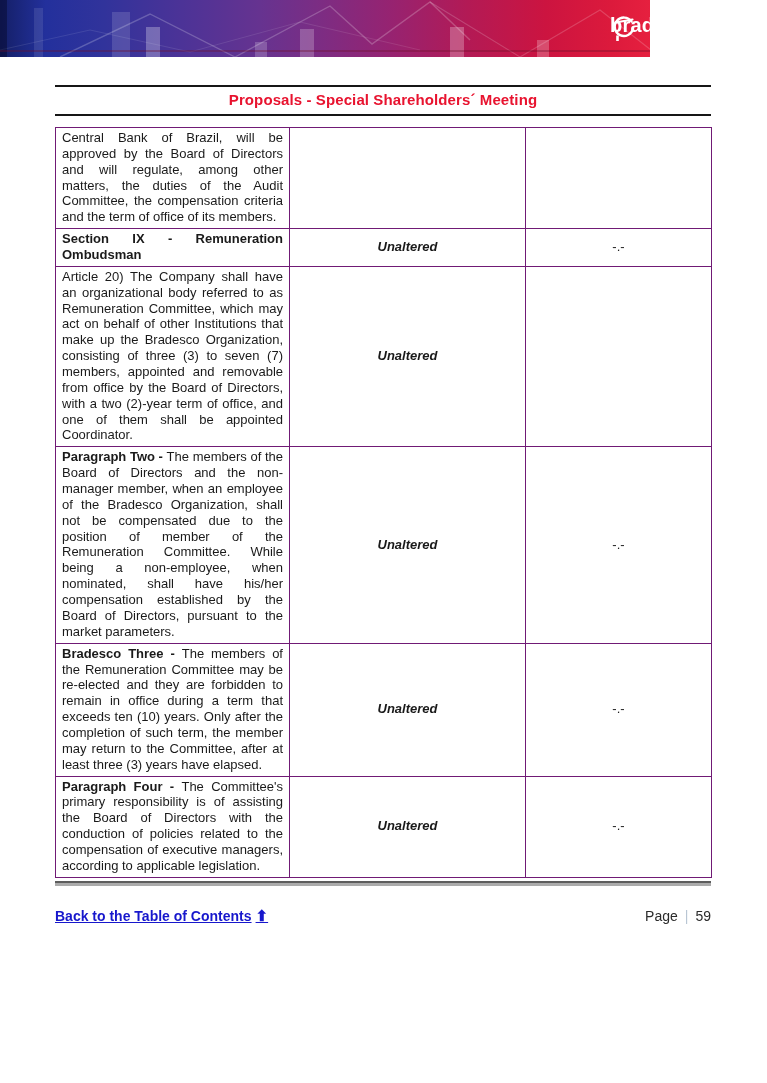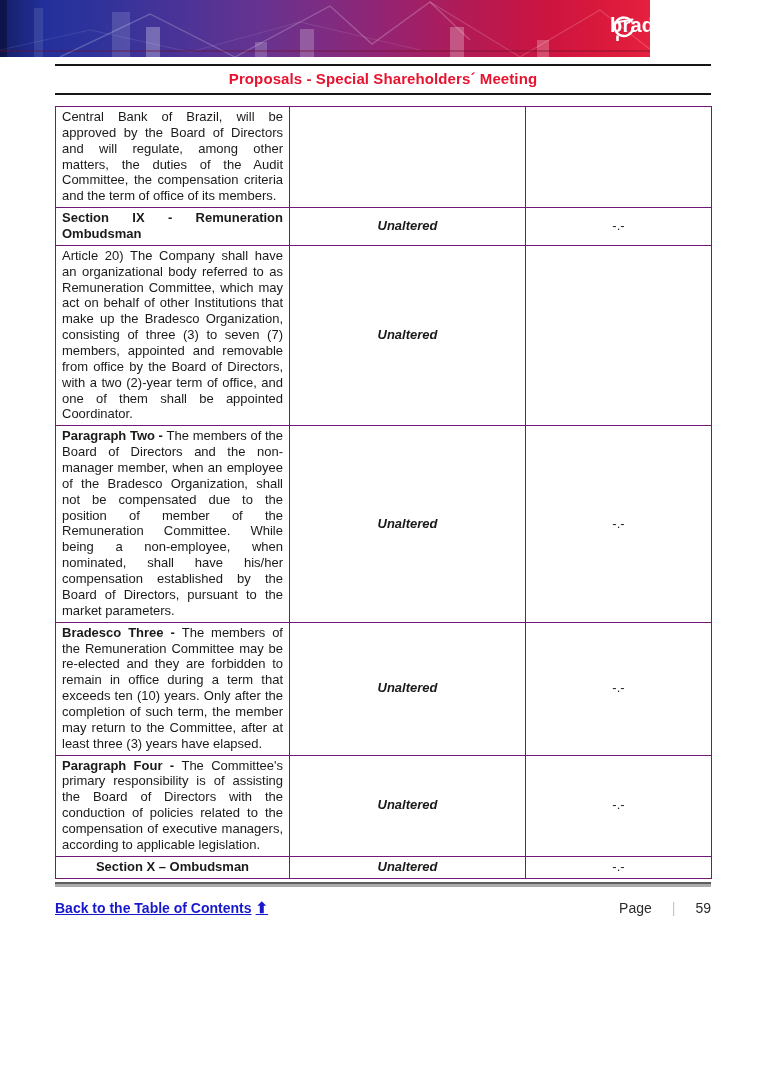--- a/index.html
+++ b/index.html
@@ -37,21 +37,21 @@
   .logo-word {
     font-size: 20px;
     font-weight: bold;
     letter-spacing: 0.2px;
   }
 
   
   .content { width: 656px; margin: 0 auto 0 55px; }
 
   .title-block {
-    margin-top: 7px;
+    margin-top: 28px;
     border-top: 2px solid #161616;
     border-bottom: 2px solid #161616;
     padding: 4px 0 6px 0;
     text-align: center;
   }
   .title-block h1 {
     font-size: 15px;
     font-weight: bold;
     color: #e8132f;
     letter-spacing: 0.1px;
@@ -80,38 +80,38 @@
 
   .thick-rule {
     width: 656px;
     height: 5px;
     margin-top: 3px;
     background: linear-gradient(180deg, #5d5d5d 0%, #5d5d5d 45%, #ababab 45%, #ababab 100%);
   }
 
   
   .footer {
-    margin-top: 13px;
+    margin-top: 22px;
     width: 656px;
     display: flex;
     justify-content: space-between;
     align-items: flex-start;
   }
   .toc-link {
     color: #1717cc;
     font-weight: bold;
     font-size: 14px;
     text-decoration: underline;
     display: inline-flex;
     align-items: center;
     gap: 4px;
     cursor: pointer;
   }
   .up-arrow { font-style: normal; font-size: 15px; line-height: 1; }
-  .page-indicator { font-size: 14px; color: #2b2b2b; display: inline-flex; align-items: center; gap: 20px; }
+  .page-indicator { font-size: 14px; color: #2b2b2b; display: inline-flex; align-items: center; gap: 7px; }
   .page-sep { color: #b9c6d4; font-weight: normal; }
 </style>
 </head>
 <body>
 
 <div class="banner">
   <svg width="767" height="57" viewBox="0 0 767 57" aria-hidden="true">
 
     <polyline points="60,57 150,14 235,57 330,6 372,44 430,2 470,40" fill="none" stroke="rgba(255,255,255,0.22)" stroke-width="1.4"></polyline>
     <polyline points="430,2 520,57 600,10 660,57 745,4" fill="none" stroke="rgba(255,255,255,0.18)" stroke-width="1.2"></polyline>
@@ -175,25 +175,20 @@
         <td class="c-mid">Unaltered</td>
         <td class="c-right">-.-</td>
       </tr>
       <tr>
         <td class="c-left"><span class="lead">Bradesco Three - </span><span>The members of the Remuneration Committee may be re-elected and they are forbidden to remain in office during a term that exceeds ten (10) years. Only after the completion of such term, the member may return to the Committee, after at least three (3) years have elapsed.</span></td>
         <td class="c-mid">Unaltered</td>
         <td class="c-right">-.-</td>
       </tr>
       <tr>
         <td class="c-left"><span class="lead">Paragraph Four - </span><span>The Committee's primary responsibility is of assisting the Board of Directors with the conduction of policies related to the compensation of executive managers, according to applicable legislation.</span></td>
-        <td class="c-mid">Unaltered</td>
-        <td class="c-right">-.-</td>
-      </tr>
-      <tr class="section-row section-center">
-        <td class="c-left"><span class="lead">Section X – Ombudsman</span><span></span></td>
         <td class="c-mid">Unaltered</td>
         <td class="c-right">-.-</td>
       </tr>
     </tbody>
   </table>
 
   <div class="thick-rule"></div>
 
   <div class="footer">
     <a class="toc-link" href="#">

